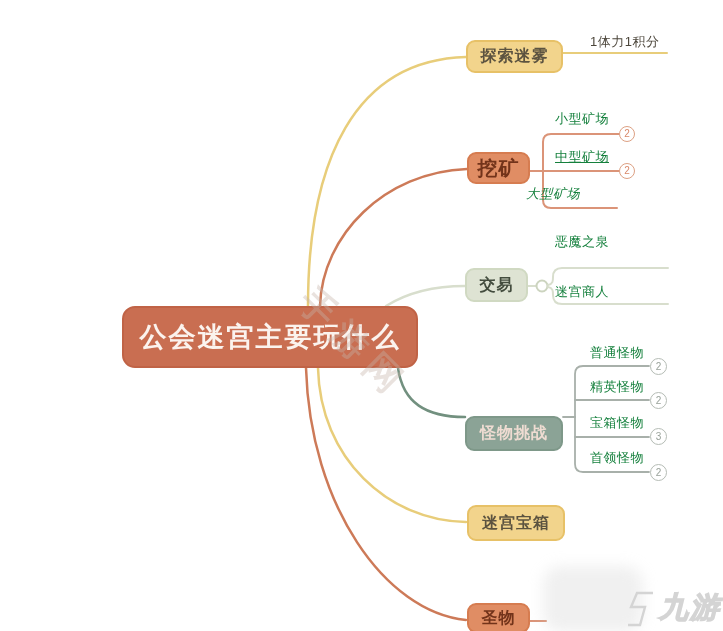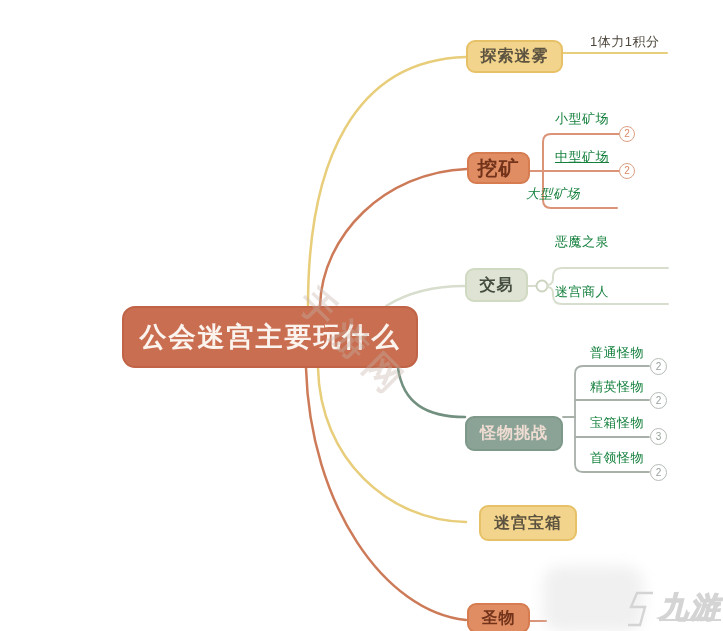--- a/index.html
+++ b/index.html
@@ -23,21 +23,21 @@
 
   #central-node{
     left:122px;top:306px;width:296px;height:62px;border-radius:13px;
     background:#c96e51;border:2px solid #c06346;color:#fbf3ee;
     font-size:27px;font-weight:700;letter-spacing:2px;
   }
   #explore-node{left:466px;top:40px;width:97px;height:33px;font-size:16px;}
   #mining-node {left:467px;top:152px;width:63px;height:32px;font-size:20px;}
   #trade-node  {left:465px;top:268px;width:63px;height:34px;font-size:16px;}
   #monster-node{left:465px;top:400px;width:98px;height:35px;font-size:16px;margin-top:16px;}
-  #chest-node  {left:467px;top:505px;width:98px;height:36px;font-size:16px;margin-left:12px;}
+  #chest-node  {left:467px;top:505px;width:98px;height:36px;font-size:16px;}
   #relic-node  {left:467px;top:603px;width:63px;height:30px;font-size:16px;}
 
   .child-label{
     position:absolute;z-index:3;font-size:13px;color:#15803d;white-space:nowrap;
     letter-spacing:0.5px;
   }
   .child-note{font-weight:400;color:#4c463b;text-align:center;}
 
   .badge{
     position:absolute;z-index:4;box-sizing:border-box;border-radius:50%;
@@ -56,21 +56,21 @@
   #blur-patch{
     position:absolute;left:543px;top:566px;width:100px;height:66px;z-index:2;
     background:rgba(205,205,205,0.30);border-radius:18px;filter:blur(7px);
   }
   #site-logo{
     position:absolute;right:2px;bottom:2px;z-index:5;display:flex;align-items:center;
     gap:3px;pointer-events:none;
   }
   #site-logo .logo-text{
     font-size:29px;font-weight:900;font-style:italic;letter-spacing:2px;
-    color:transparent;text-decoration:underline;-webkit-text-stroke:1.3px #d4d4d4;
+    color:transparent;-webkit-text-stroke:1.3px #d4d4d4;
   }
 </style>
 </head>
 <body>
 
 <div id="canvas">
 
   <svg id="links" width="723" height="631" viewBox="0 0 723 631">
 
     <path d="M308,306 C308,160 355,60 466,57" fill="none" stroke="#e8cd7a" stroke-width="2.5" stroke-linecap="round"></path>

